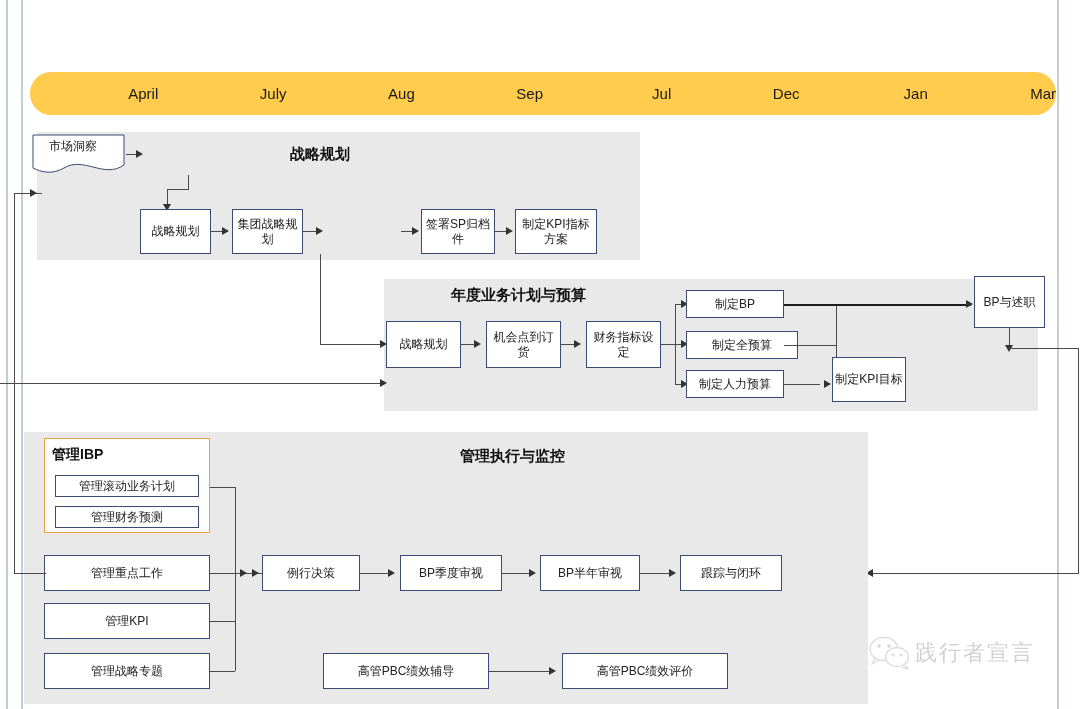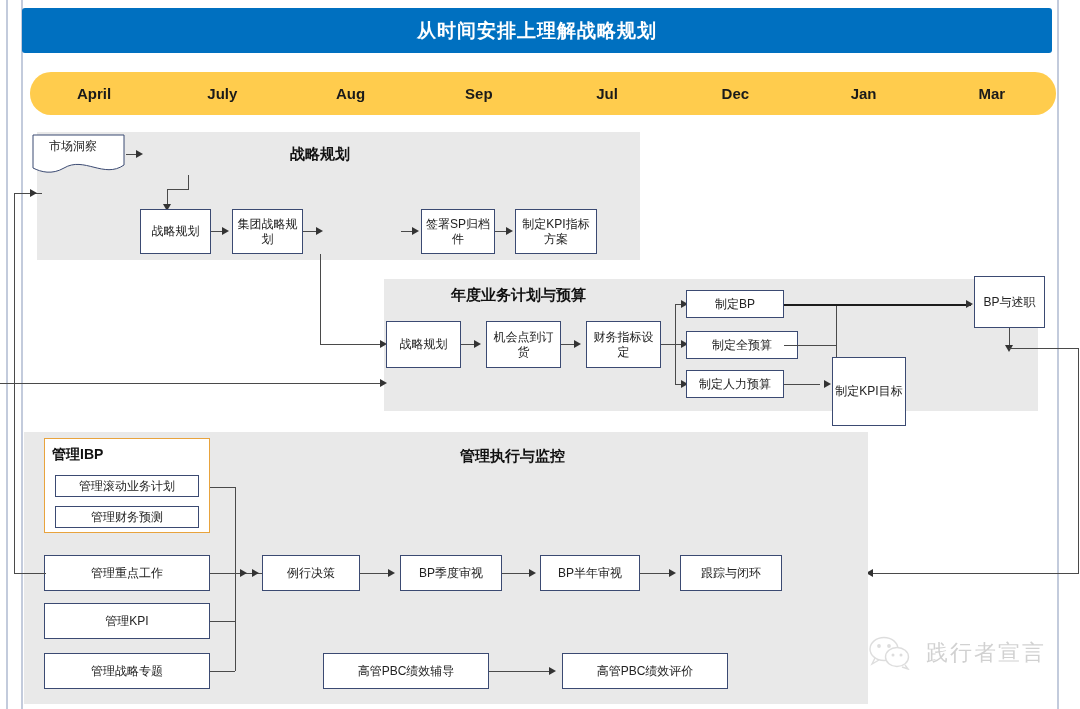--- a/index.html
+++ b/index.html
@@ -10,21 +10,21 @@
   .vrule{position:absolute;width:2px;background:#b9c2d6;opacity:.85;}
 
   
   .title-bar{position:absolute;left:22px;top:8px;width:1030px;height:45px;background:#0070C0;
              border-radius:3px;display:flex;align-items:center;justify-content:center;}
   .title-bar span{color:#fff;font-size:19px;font-weight:bold;letter-spacing:1px;}
 
   
   .timeline{position:absolute;left:30px;top:72px;width:1026px;height:43px;background:#FFCC4D;
             border-radius:21px;display:flex;align-items:center;}
-  .tl-item{flex:1;text-align:center;font-size:15px;font-weight:bold;color:#1a1a1a;}
+  .tl-item{flex:1;text-align:right;font-size:15px;font-weight:normal;color:#1a1a1a;}
 
   
   .panel{position:absolute;background:#e9e9e9;}
   .panel-title{position:absolute;font-size:15px;font-weight:bold;color:#111;}
 
   
   .box{position:absolute;background:#fff;border:1px solid #3b4a72;
        display:flex;align-items:center;justify-content:center;text-align:center;
        font-size:12px;color:#222;line-height:1.25;box-sizing:border-box;padding:2px;}
   .box.orange{border:1.5px solid #E8A33D;background:#fff;}
@@ -37,35 +37,32 @@
   .ln{position:absolute;background:#4a4a4a;}
   .ln.h{height:1px;}
   .ln.v{width:1px;}
   .ln.dark{background:#1c1c1c;height:1.5px;}
   .arrow{position:absolute;width:0;height:0;}
   .arrow.r{border-top:4px solid transparent;border-bottom:4px solid transparent;border-left:7px solid #333;}
   .arrow.l{border-top:4px solid transparent;border-bottom:4px solid transparent;border-right:7px solid #333;}
   .arrow.d{border-left:4px solid transparent;border-right:4px solid transparent;border-top:7px solid #333;}
 
   
-  .wm{position:absolute;left:868px;top:636px;display:flex;align-items:center;gap:12px;opacity:.45;}
+  .wm{position:absolute;left:868px;top:636px;display:flex;align-items:center;gap:1px;opacity:.45;}
   .wm-txt{font-size:22px;color:#9a9a9a;letter-spacing:2px;}
 </style>
 </head>
 <body>
 
 <div id="canvas">
 
   <div class="vrule" style="left:6px;top:0;height:709px;"></div>
   <div class="vrule" style="left:21px;top:0;height:709px;"></div>
   <div class="vrule" style="left:1057px;top:0;height:709px;"></div>
 
-  <div class="title-bar">
-    <span>从时间安排上理解战略规划</span>
-  </div>
 
   <div class="timeline">
     <div class="tl-item">April</div>
     <div class="tl-item">July</div>
     <div class="tl-item">Aug</div>
     <div class="tl-item">Sep</div>
     <div class="tl-item">Jul</div>
     <div class="tl-item">Dec</div>
     <div class="tl-item">Jan</div>
     <div class="tl-item">Mar</div>
@@ -134,21 +131,21 @@
 
   <div class="box" style="left:686px;top:290px;width:98px;height:28px;">制定BP</div>
   <div class="box" style="left:686px;top:331px;width:112px;height:28px;">制定全预算</div>
   <div class="box" style="left:686px;top:370px;width:98px;height:28px;">制定人力预算</div>
 
   <div class="ln h" style="left:784px;top:345px;width:52px;"></div>
   <div class="ln h" style="left:784px;top:384px;width:36px;"></div>
   <div class="ln v" style="left:836px;top:304px;height:80px;"></div>
   <div class="arrow r" style="left:824px;top:380px;"></div>
 
-  <div class="box" style="left:832px;top:357px;width:74px;height:69px;">制定KPI目标</div>
+  <div class="box" style="left:832px;top:357px;width:74px;height:45px;">制定KPI目标</div>
 
   <div class="ln dark" style="left:784px;top:304px;width:187px;"></div>
   <div class="arrow r" style="left:966px;top:300px;"></div>
 
   <div class="box" style="left:974px;top:276px;width:71px;height:52px;">BP与述职</div>
 
   <div class="ln v" style="left:1009px;top:328px;height:20px;"></div>
   <div class="arrow d" style="left:1005px;top:345px;"></div>
 
   <div class="ln h" style="left:1009px;top:348px;width:70px;"></div>

